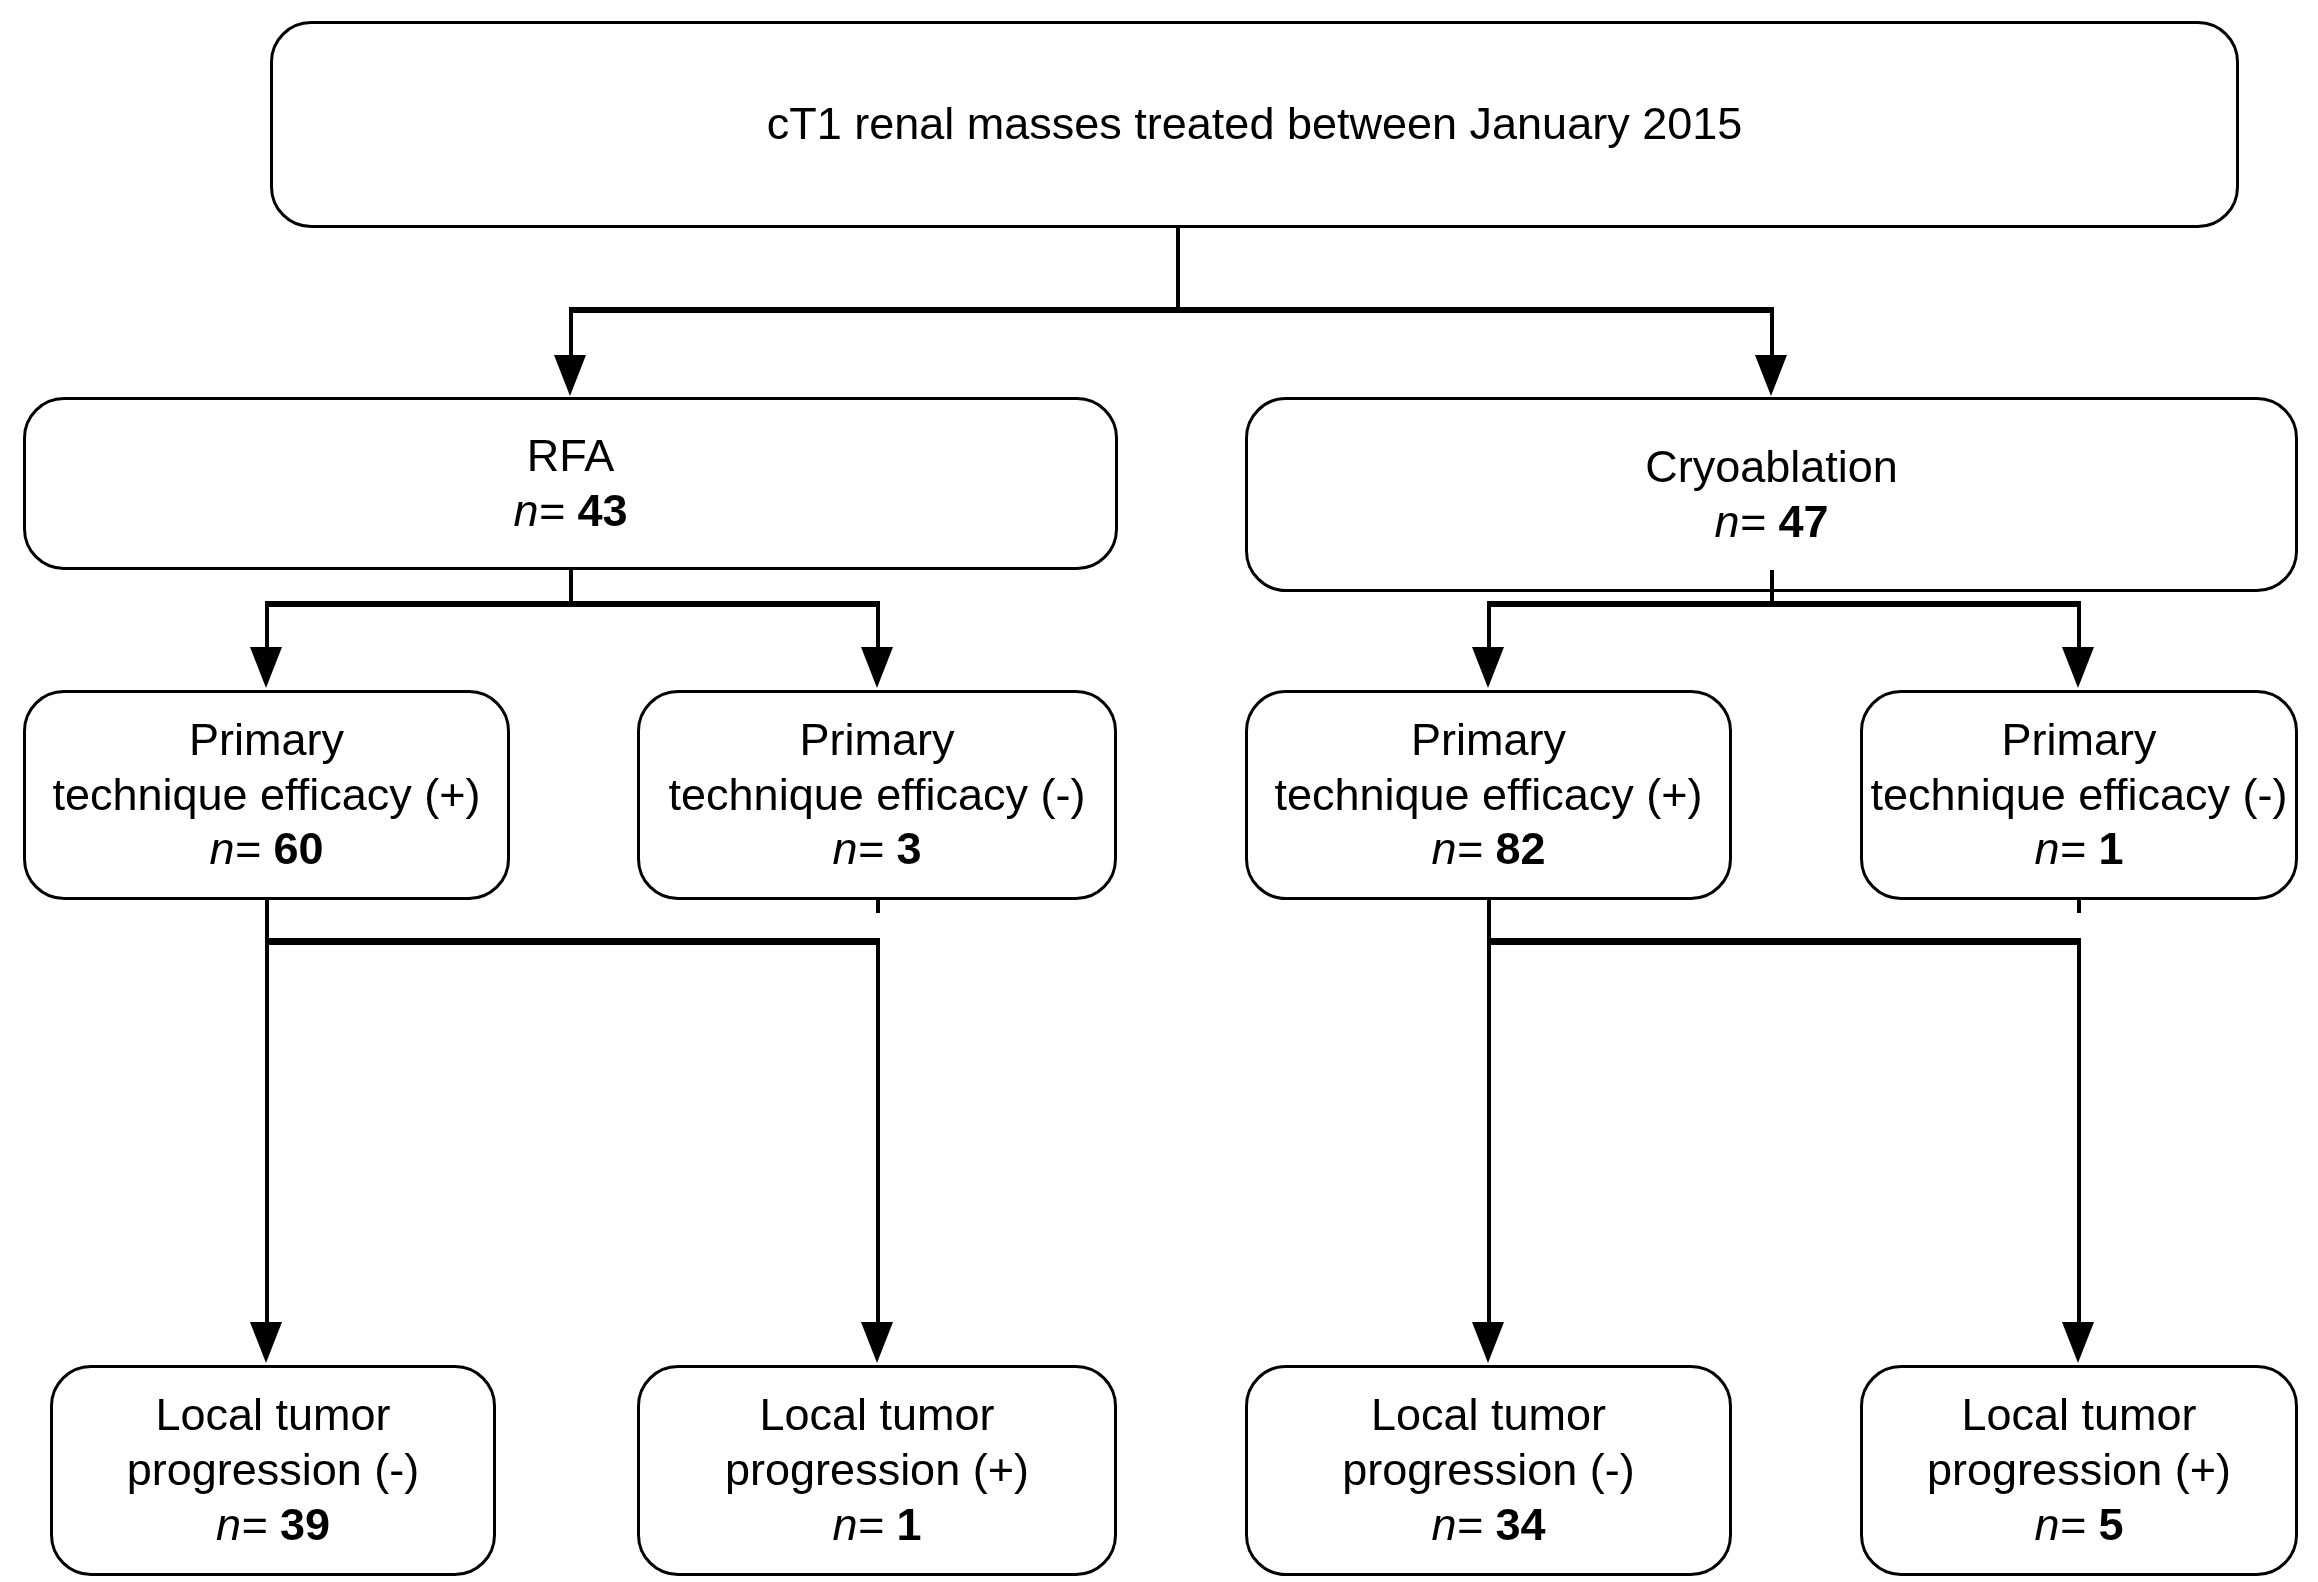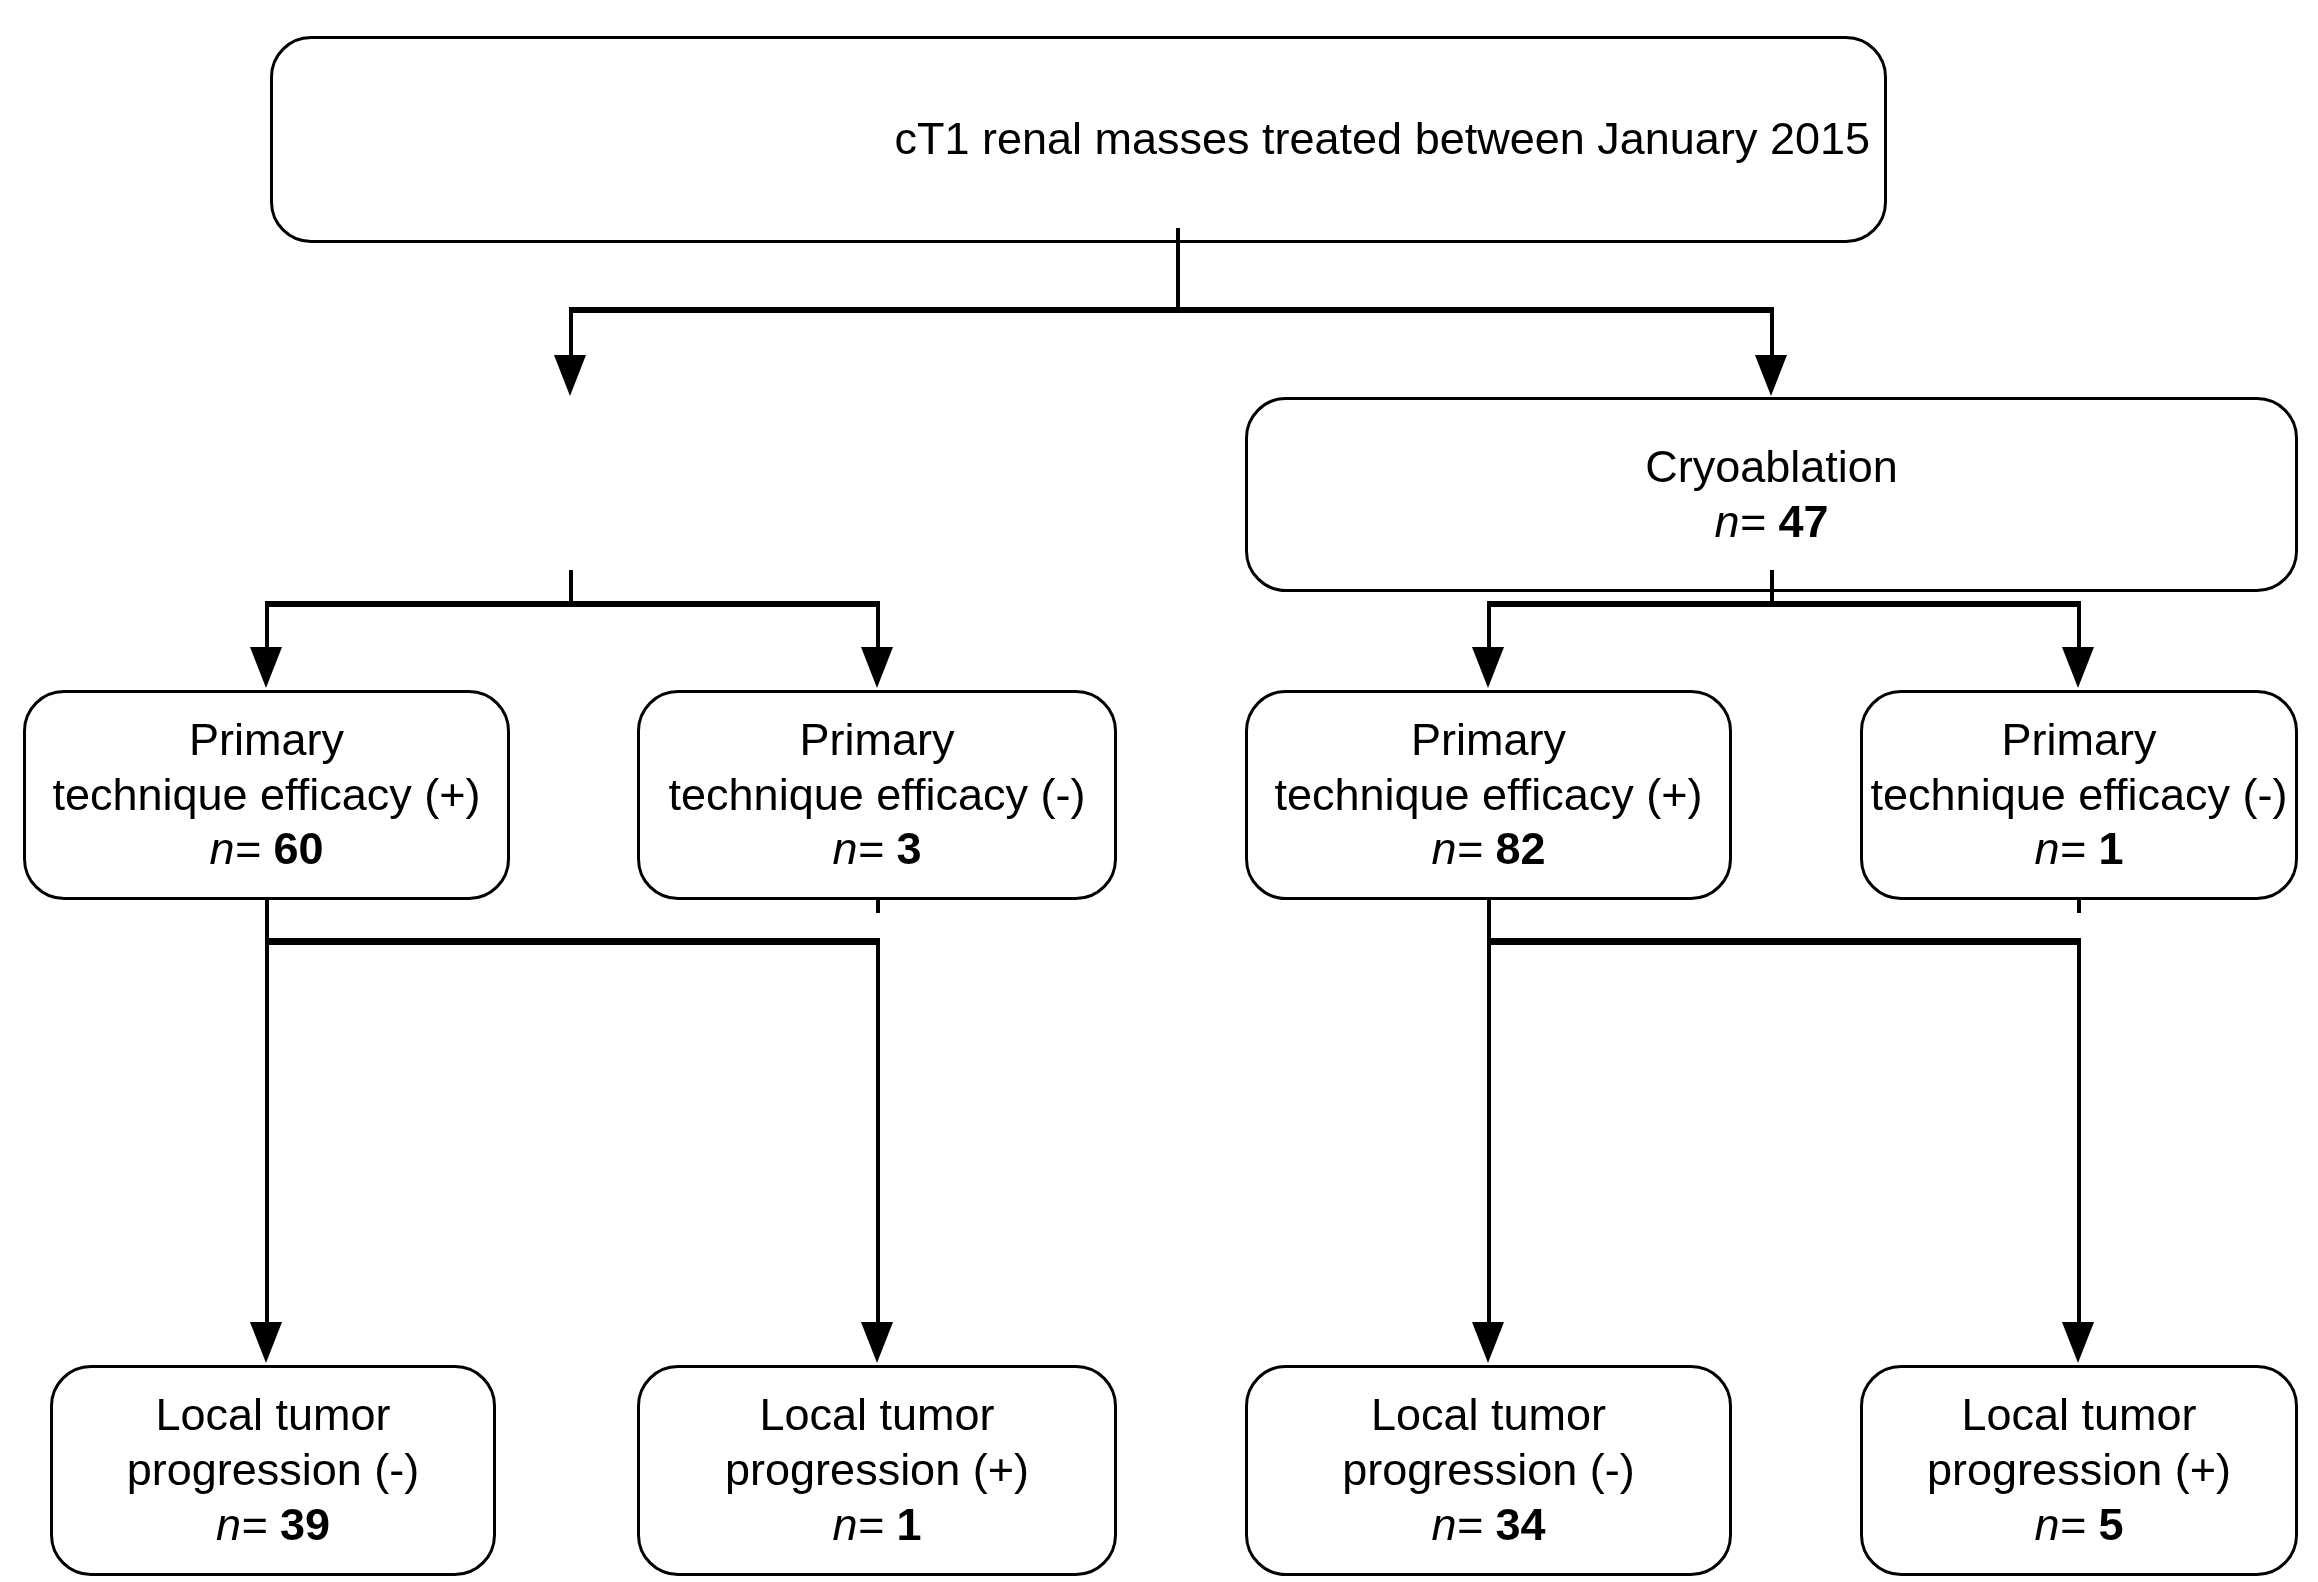--- a/index.html
+++ b/index.html
@@ -51,31 +51,35 @@
     border-left: 16.3px solid transparent;
     border-right: 16.3px solid transparent;
     border-top: 41px solid #000000;
   }
 </style>
 </head>
 <body>
 
 <div id="flowchart">
 
-  <div class="box title" style="left:270px; top:36px; width:1617px; height:207px;align-items:flex-end;">
+  <div class="box title" style="left:270px; top:21px; width:1969px; height:207px;">
     <div class="tline">cT1 renal masses treated between January 2015</div>
   </div>
 
   <div class="vline" style="left:1176px; top:228px; width:3.5px; height:84px;"></div>
   <div class="hline" style="left:569px; top:307px; width:1205px; height:6.4px;"></div>
   <div class="vline" style="left:569px; top:307px; width:3.5px; height:51px;"></div>
   <div class="vline" style="left:1770px; top:307px; width:3.5px; height:51px;"></div>
   <div class="arrow" style="left:554px;  top:355px;"></div>
   <div class="arrow" style="left:1755px; top:355px;"></div>
 
+  <div class="box" style="left:23px; top:397px; width:1095px; height:173px;">
+    <div class="bline">RFA</div>
+    <div class="bline"><span class="nit">n=</span><span class="nval">43</span></div>
+  </div>
   <div class="box" style="left:1245px; top:397px; width:1053px; height:195px;">
     <div class="bline">Cryoablation</div>
     <div class="bline"><span class="nit">n=</span><span class="nval">47</span></div>
   </div>
 
   <div class="vline" style="left:569px; top:570px; width:3.5px; height:35px;"></div>
   <div class="hline" style="left:265px; top:601px; width:615px; height:6.4px;"></div>
   <div class="vline" style="left:265px;  top:601px; width:3.5px; height:50px;"></div>
   <div class="vline" style="left:876px; top:601px; width:3.5px; height:50px;"></div>
   <div class="arrow" style="left:250px;  top:647px;"></div>

